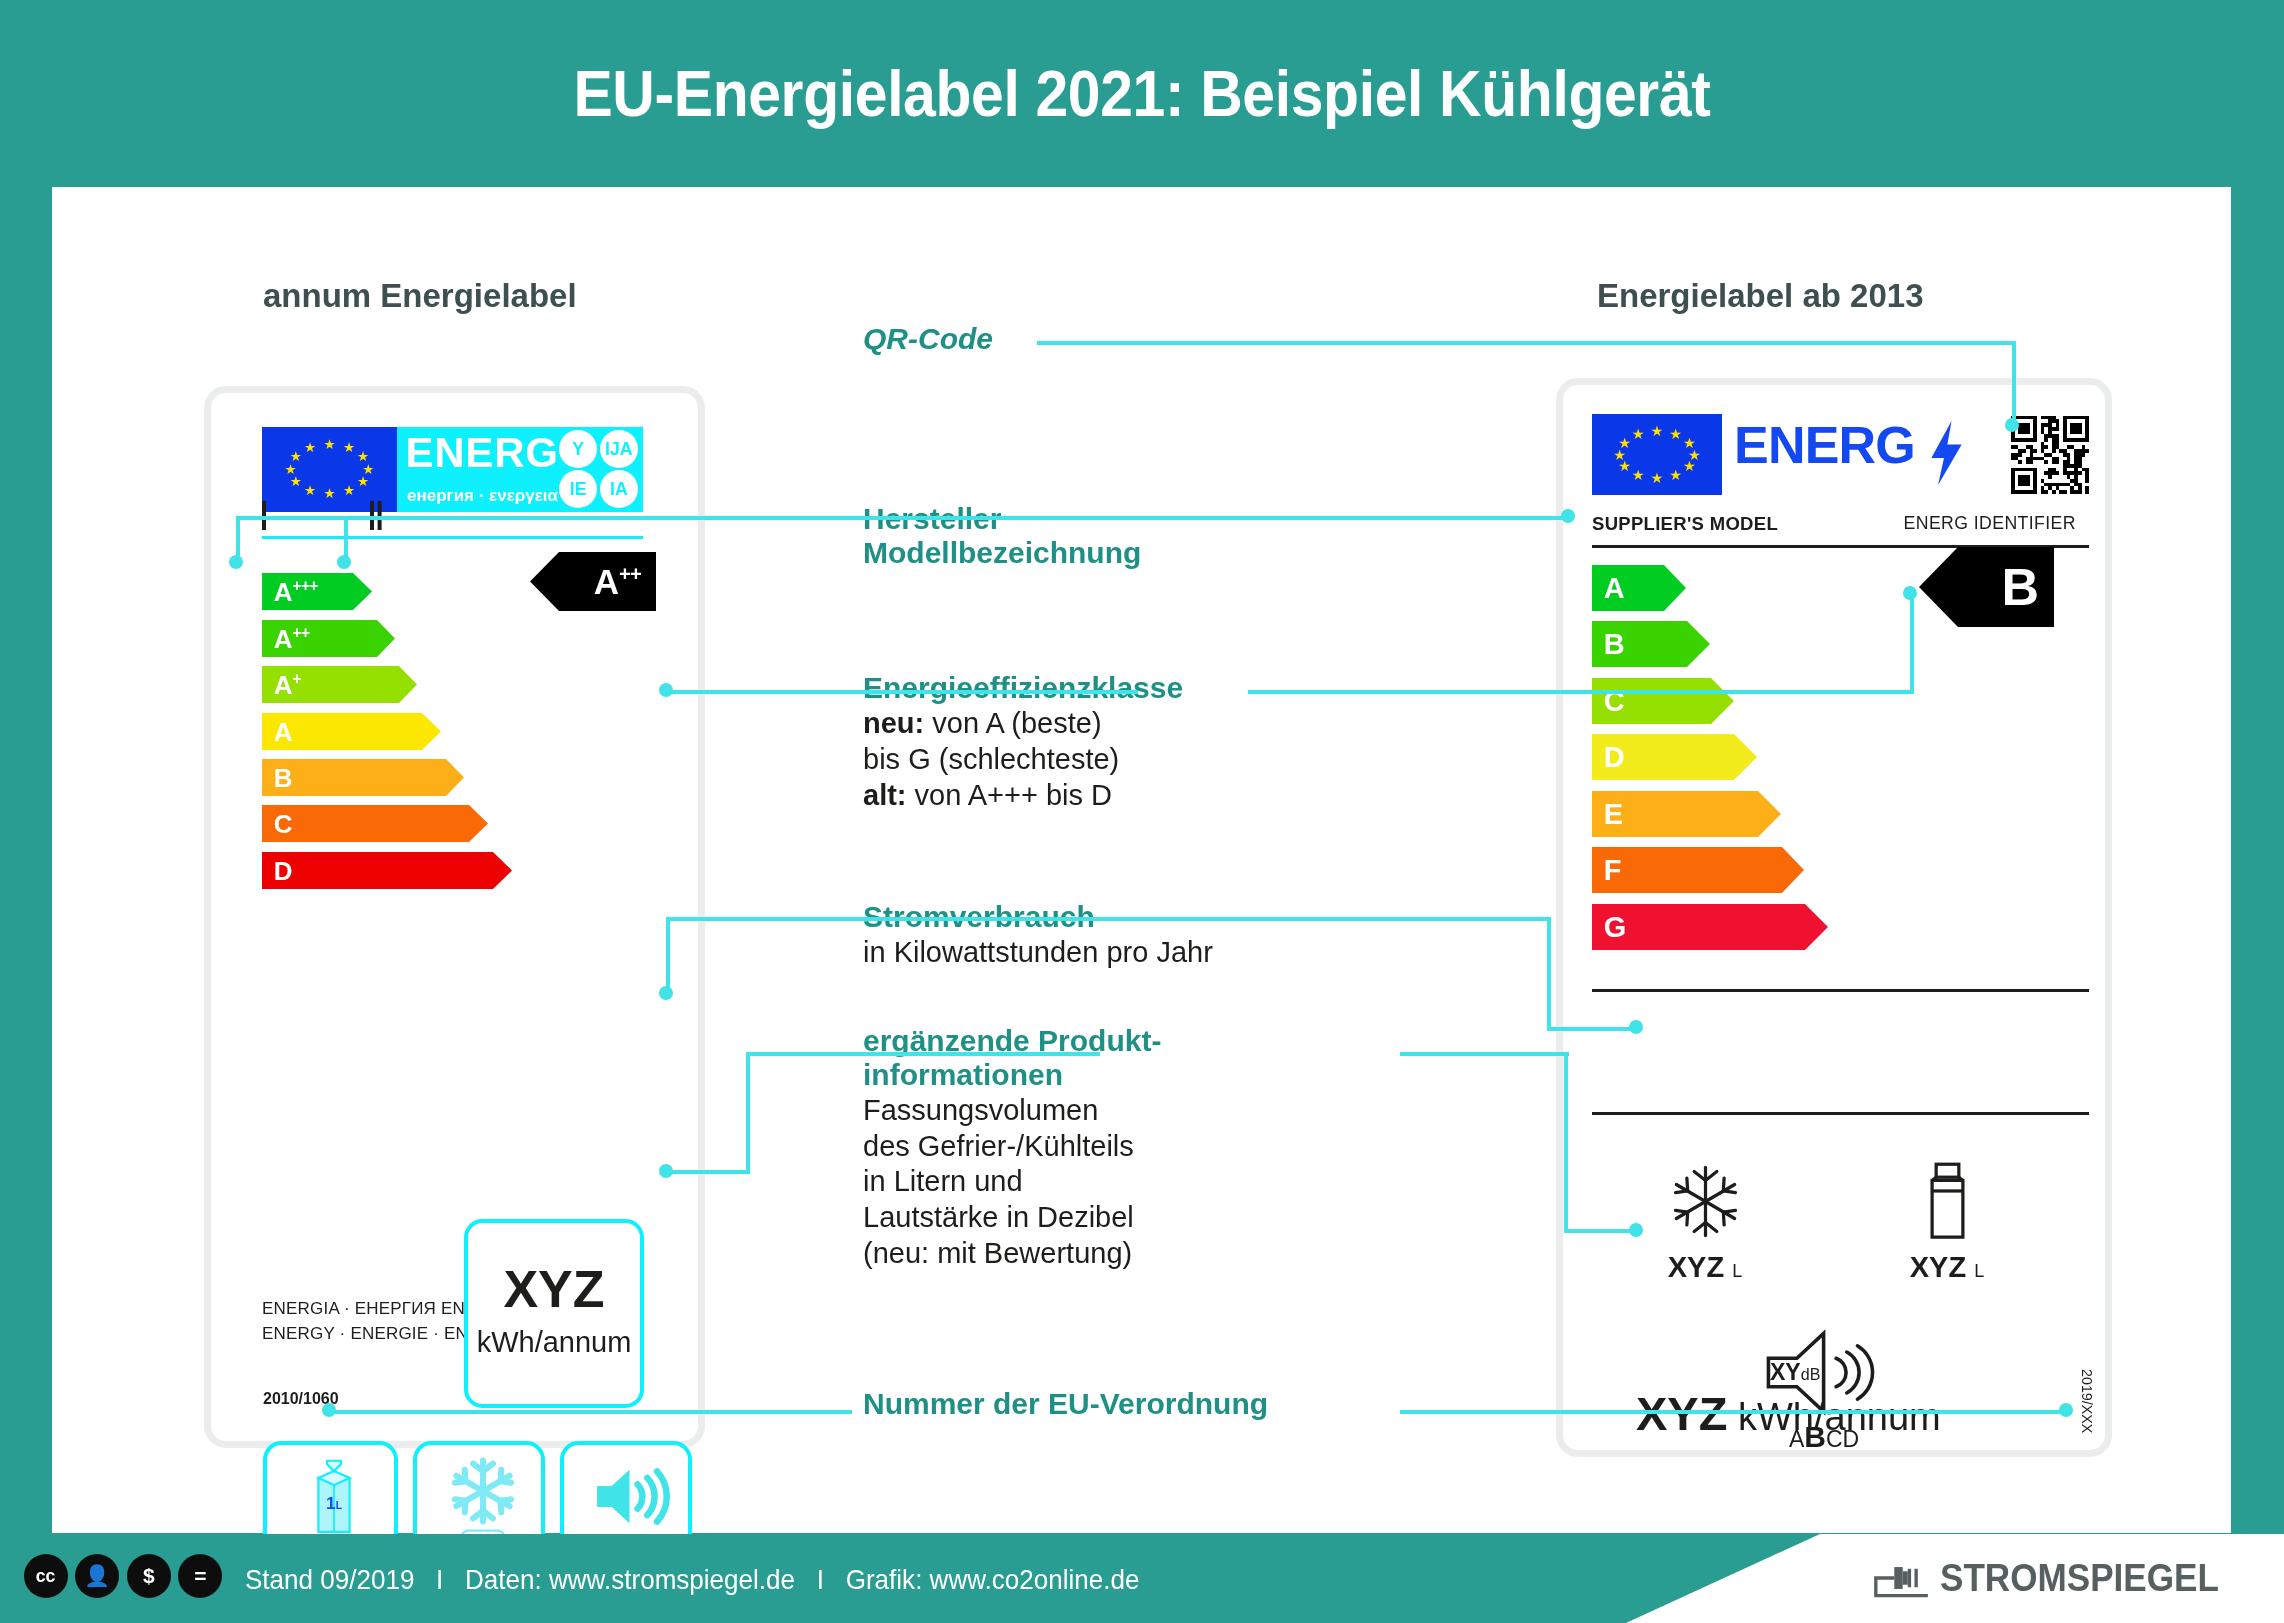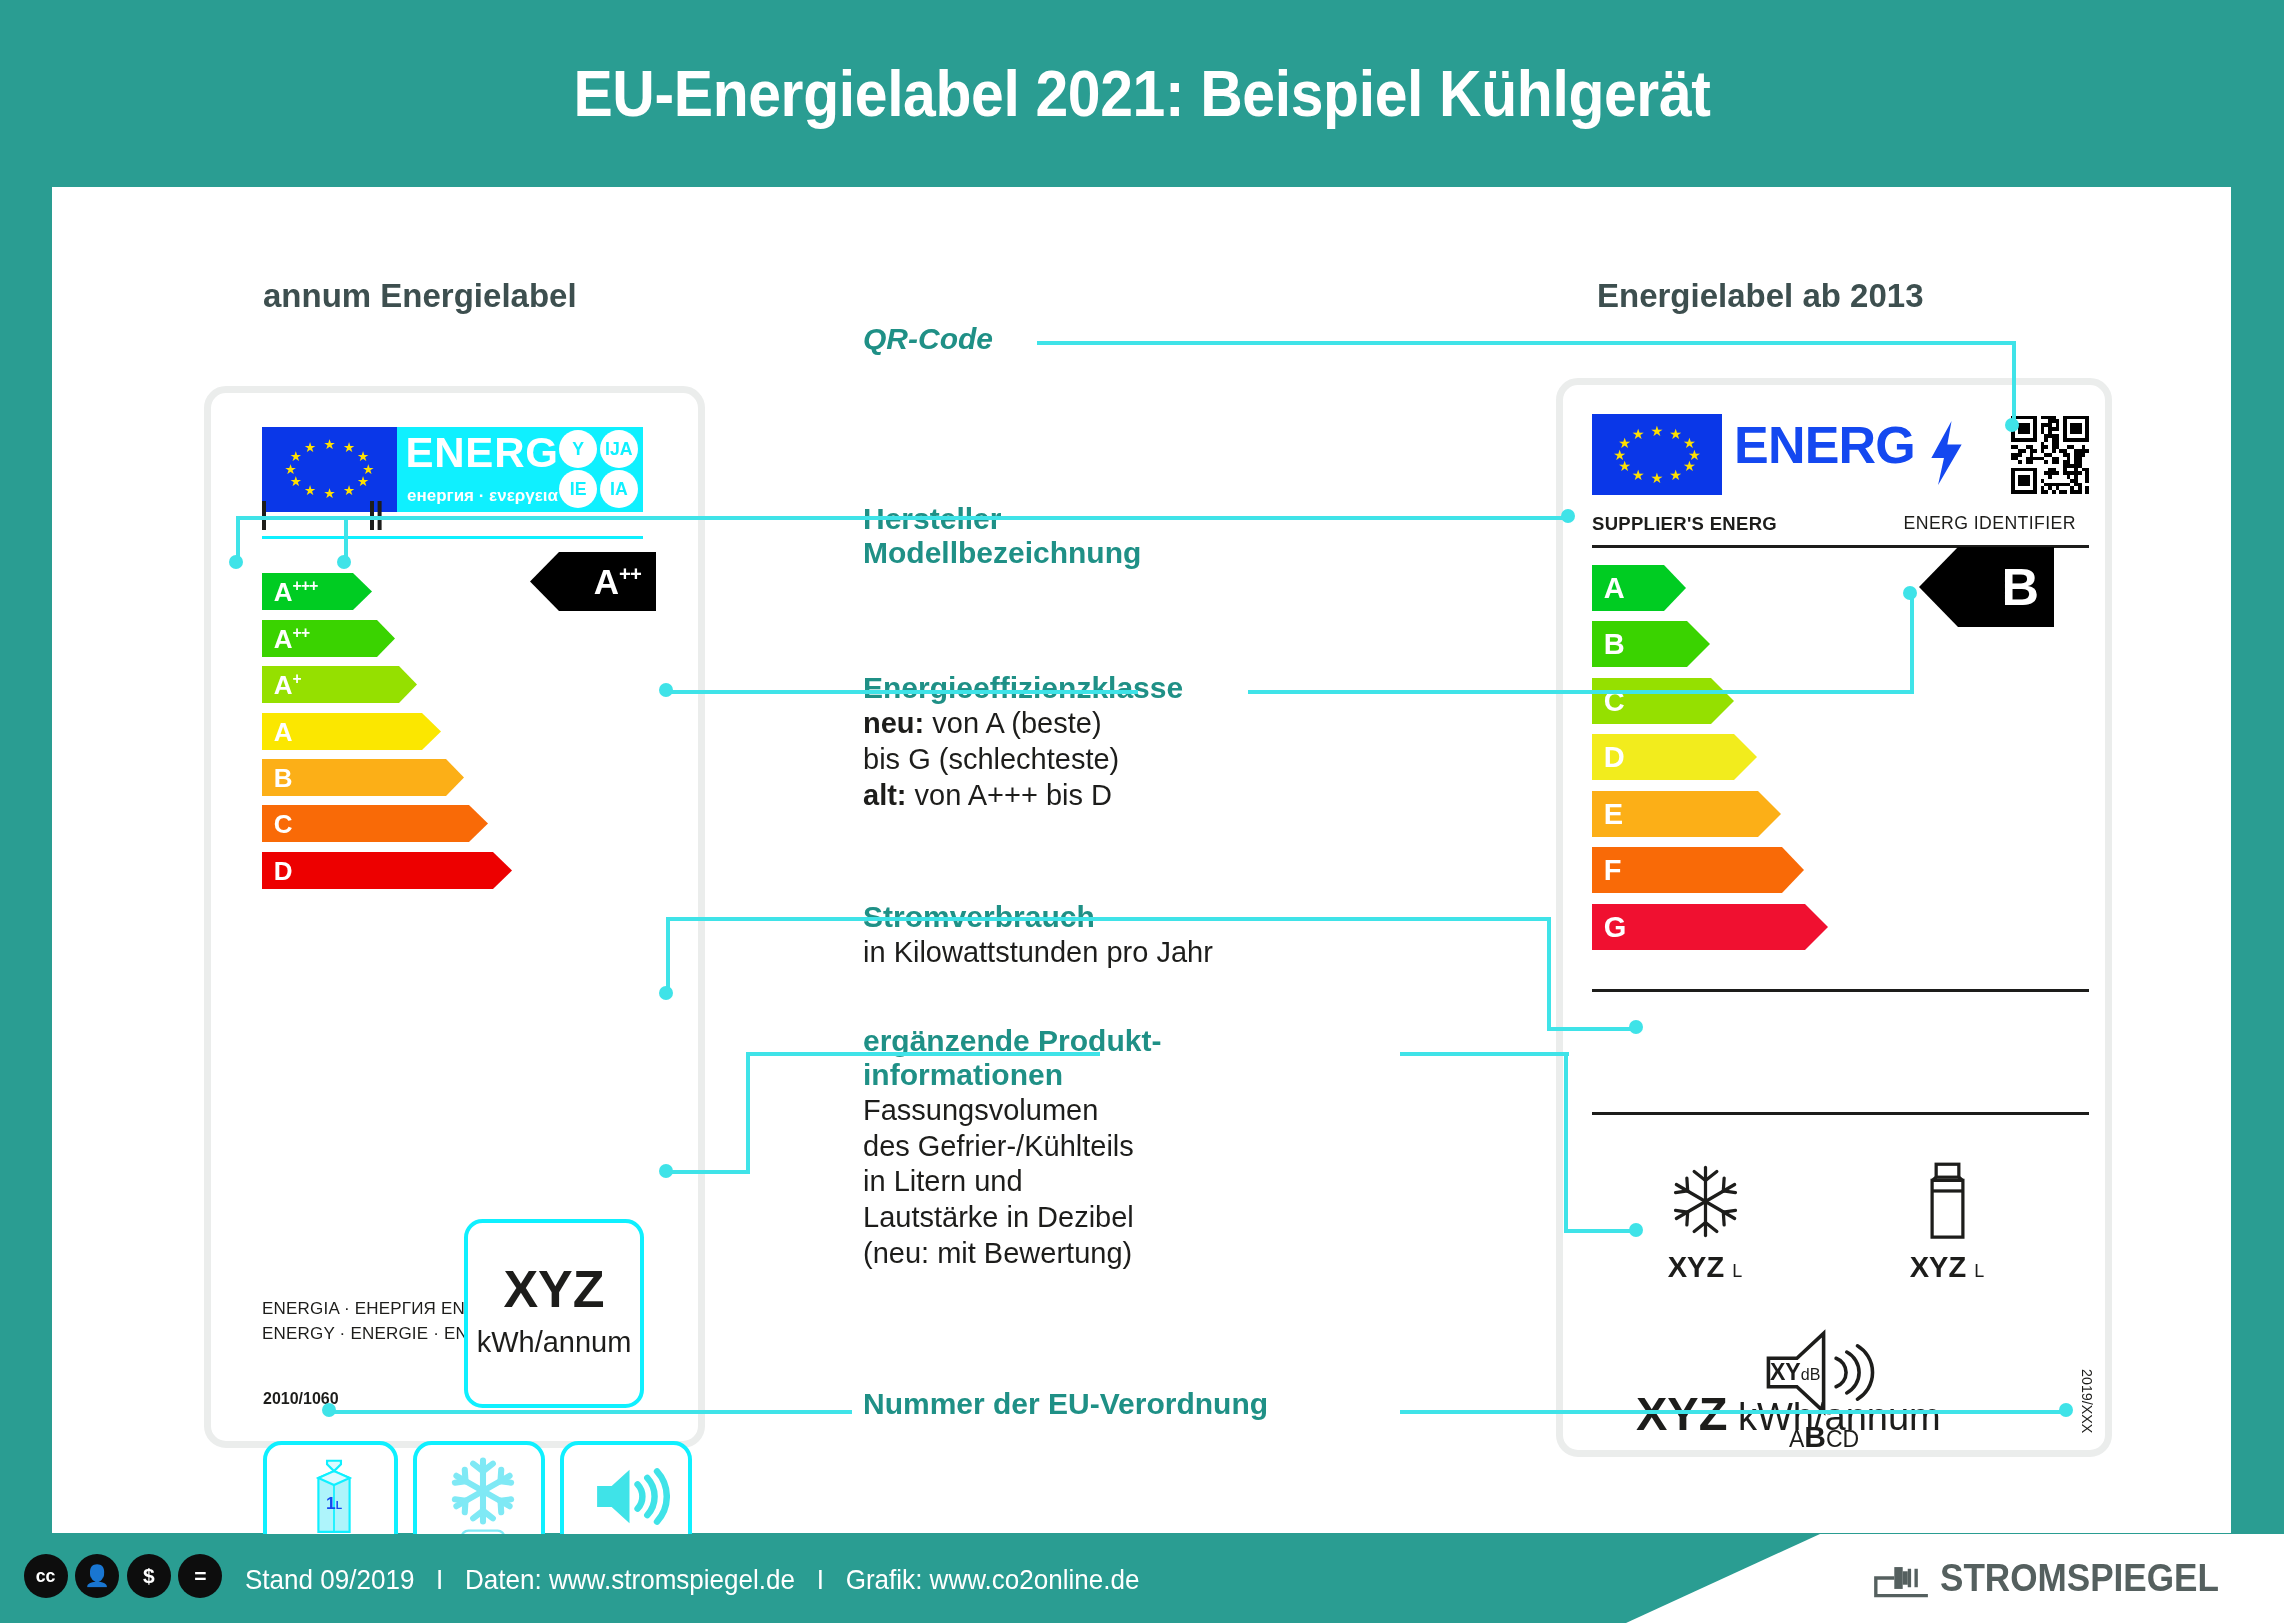--- a/index.html
+++ b/index.html
@@ -645,21 +645,21 @@
           <i style="grid-area: 21 / 12;"></i>
           <i style="grid-area: 21 / 14;"></i>
           <i style="grid-area: 21 / 15;"></i>
           <i style="grid-area: 21 / 17;"></i>
           <i style="grid-area: 21 / 18;"></i>
           <i style="grid-area: 21 / 19;"></i>
           <i style="grid-area: 21 / 21;"></i>
         </div>
     </div>
 
-    <div id="supplier">SUPPLIER'S ENERG</div>
+    <div id="supplier">SUPPLIER'S MODEL</div>
     <div id="model-id">ENERG IDENTIFIER</div>
     <div class="hrule" style="left:29px; top:160px; width:497px;"></div>
 
     <div id="new-scale">
         <div class="arrow" style="left: 29px; top: 180px; width: 94px; height: 46px; background: rgb(0, 204, 34); font-size: 29px; clip-path: polygon(0px 0px, 72px 0px, 94px 23px, 72px 46px, 0px 46px);">
           <span class="txt">A</span>
         </div>
         <div class="arrow" style="left: 29px; top: 236px; width: 118px; height: 46px; background: rgb(58, 211, 0); font-size: 29px; clip-path: polygon(0px 0px, 95px 0px, 118px 23px, 95px 46px, 0px 46px);">
           <span class="txt">B</span>
         </div>

